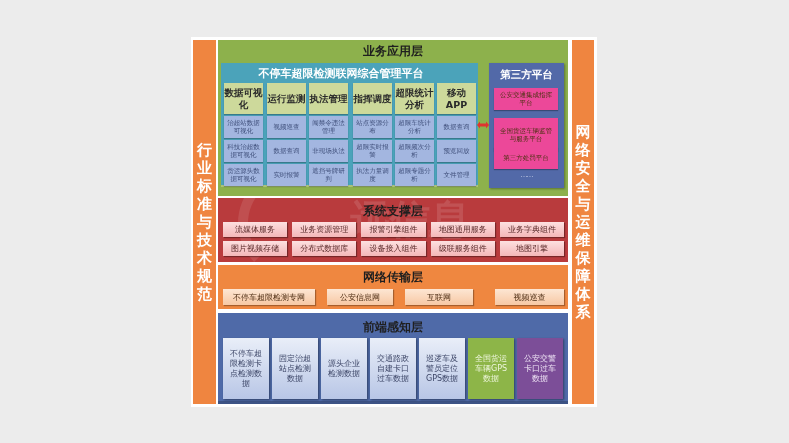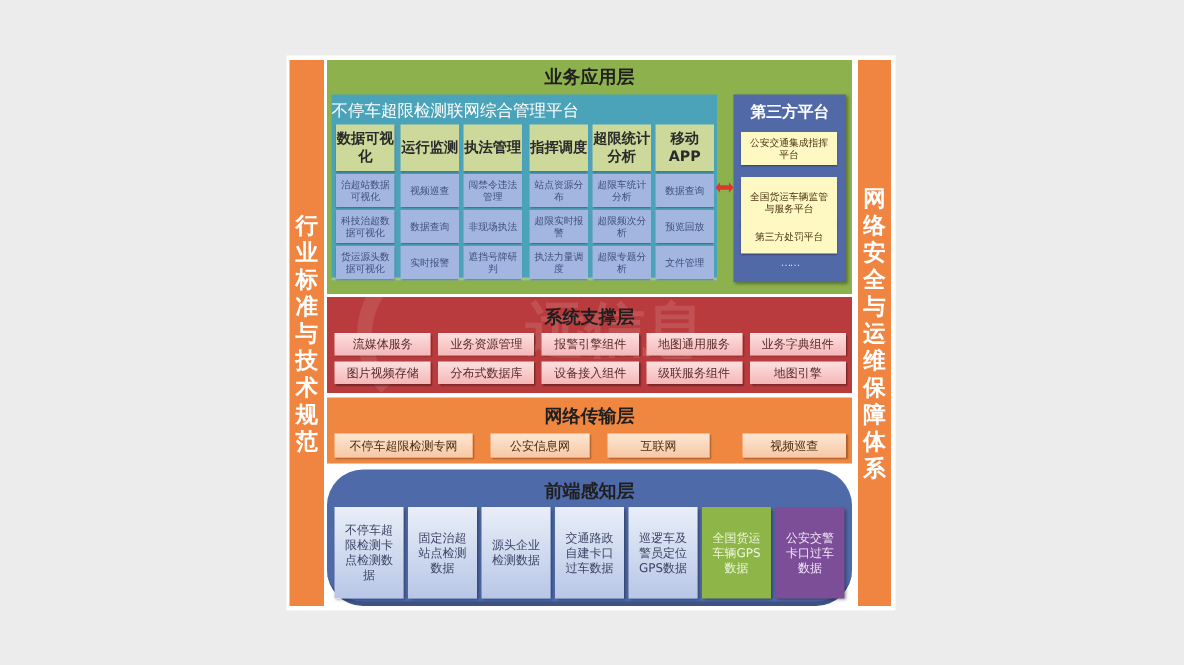--- a/index.html
+++ b/index.html
@@ -18,37 +18,37 @@
     }
     .side-bar span { display: block; }
     .side-left { left: 193px; top: 40px; width: 23px; height: 364px; }
     .side-right { left: 572px; top: 40px; width: 22px; height: 364px; }
 
     .layer-title { position: absolute; left: 0; right: 0; text-align: center; font-weight: bold; font-size: 12px; color: #1f1f1f; }
 
     
     .layer-app { left: 218px; top: 40px; width: 350px; height: 156px; background: #8db14c; }
     .platform { left: 221px; top: 63px; width: 257px; height: 124px; background: #4ba3ba; border-bottom: 2px solid #a9c27a; }
-    .platform-title { position: absolute; left: 0; right: 17px; top: 3px; color: #ffffff; font-weight: normal; font-size: 11px; }
+    .platform-title { position: absolute; left: 0; right: 17px; top: 3px; text-align: center; color: #ffffff; font-weight: bold; font-size: 11px; }
     .col { position: absolute; top: 20px; width: 39px; }
     .col-head {
       height: 31px; background: #cdd99b; color: #2a2a2a; font-weight: bold; font-size: 9.5px;
       display: flex; align-items: center; justify-content: center; text-align: center; line-height: 12px;
       box-shadow: 0 1px 1px rgba(0,0,0,.25);
     }
     .col-cell {
       height: 22px; margin-top: 2px; background: #a3b6e0; color: #3f4f7a; font-size: 6.5px;
       display: flex; align-items: center; justify-content: center; text-align: center; line-height: 8px;
       padding: 0 2px; box-sizing: border-box; box-shadow: 0 1px 1px rgba(0,0,0,.25);
     }
     .arrow { left: 477px; top: 121px; width: 12px; height: 8px; }
     .third { left: 489px; top: 63px; width: 75px; height: 125px; background: #5269a8; box-shadow: 1px 1px 2px rgba(0,0,0,.35); }
     .third-title { position: absolute; left: 0; right: 0; top: 5px; text-align: center; color: #ffffff; font-weight: bold; font-size: 10.5px; }
     .third-item {
-      position: absolute; left: 5px; width: 64px; background: #fef9c3; color: #4a3210; font-size: 6.5px;
+      position: absolute; left: 5px; width: 64px; background: #ec4899; color: #4a3210; font-size: 6.5px;
       display: flex; align-items: center; justify-content: center; text-align: center; line-height: 8px;
       box-shadow: 0 1px 1px rgba(0,0,0,.3); padding: 0 3px; box-sizing: border-box;
     }
     .third-more { position: absolute; left: 0; right: 0; top: 108px; text-align: center; color: #d8def0; font-size: 7px; letter-spacing: -1px; }
 
     
     .layer-sys { left: 218px; top: 198px; width: 350px; height: 64px; background: #b93b3d; overflow: hidden; }
     .watermark { position: absolute; left: 132px; top: -6px; font-size: 40px; font-weight: bold; color: rgba(255,255,255,.12); white-space: nowrap; }
     .watermark-en { position: absolute; left: 175px; top: 32px; font-size: 8px; color: rgba(255,255,255,.14); letter-spacing: 2px; }
     .watermark-arc { position: absolute; left: 20px; top: -30px; width: 90px; height: 90px; border-radius: 50%; border: 10px solid rgba(255,255,255,.1); border-right-color: transparent; border-bottom-color: transparent; }
@@ -61,21 +61,21 @@
 
     
     .layer-net { left: 218px; top: 265px; width: 350px; height: 44px; background: #ef8740; }
     .net-item {
       position: absolute; top: 24px; height: 16px; background: linear-gradient(#fde6d3, #f7c8a4); color: #4a2a10; font-size: 8px;
       display: flex; align-items: center; justify-content: center; white-space: nowrap;
       box-shadow: 1px 1px 1px rgba(0,0,0,.3);
     }
 
     
-    .layer-front { left: 218px; top: 313px; width: 350px; height: 91px; background: #4f6aa8; border-bottom: 3px solid #3d5385; border-radius: 24px; }
+    .layer-front { left: 218px; top: 313px; width: 350px; height: 91px; background: #4f6aa8; border-bottom: 3px solid #3d5385; }
     .front-item {
       position: absolute; top: 25px; width: 46px; height: 61px;
       background: linear-gradient(#e9eef8, #b8c6e6); color: #3c4566; font-size: 8px;
       display: flex; align-items: center; justify-content: center; text-align: center; line-height: 10px;
       padding: 0 4px; box-sizing: border-box; box-shadow: 1px 1px 2px rgba(0,0,0,.4);
     }
     .front-item.green { background: #8db548; color: #eef6dc; }
     .front-item.purple { background: #7c4e98; color: #f0e6f6; }
   </style>
 </head>

